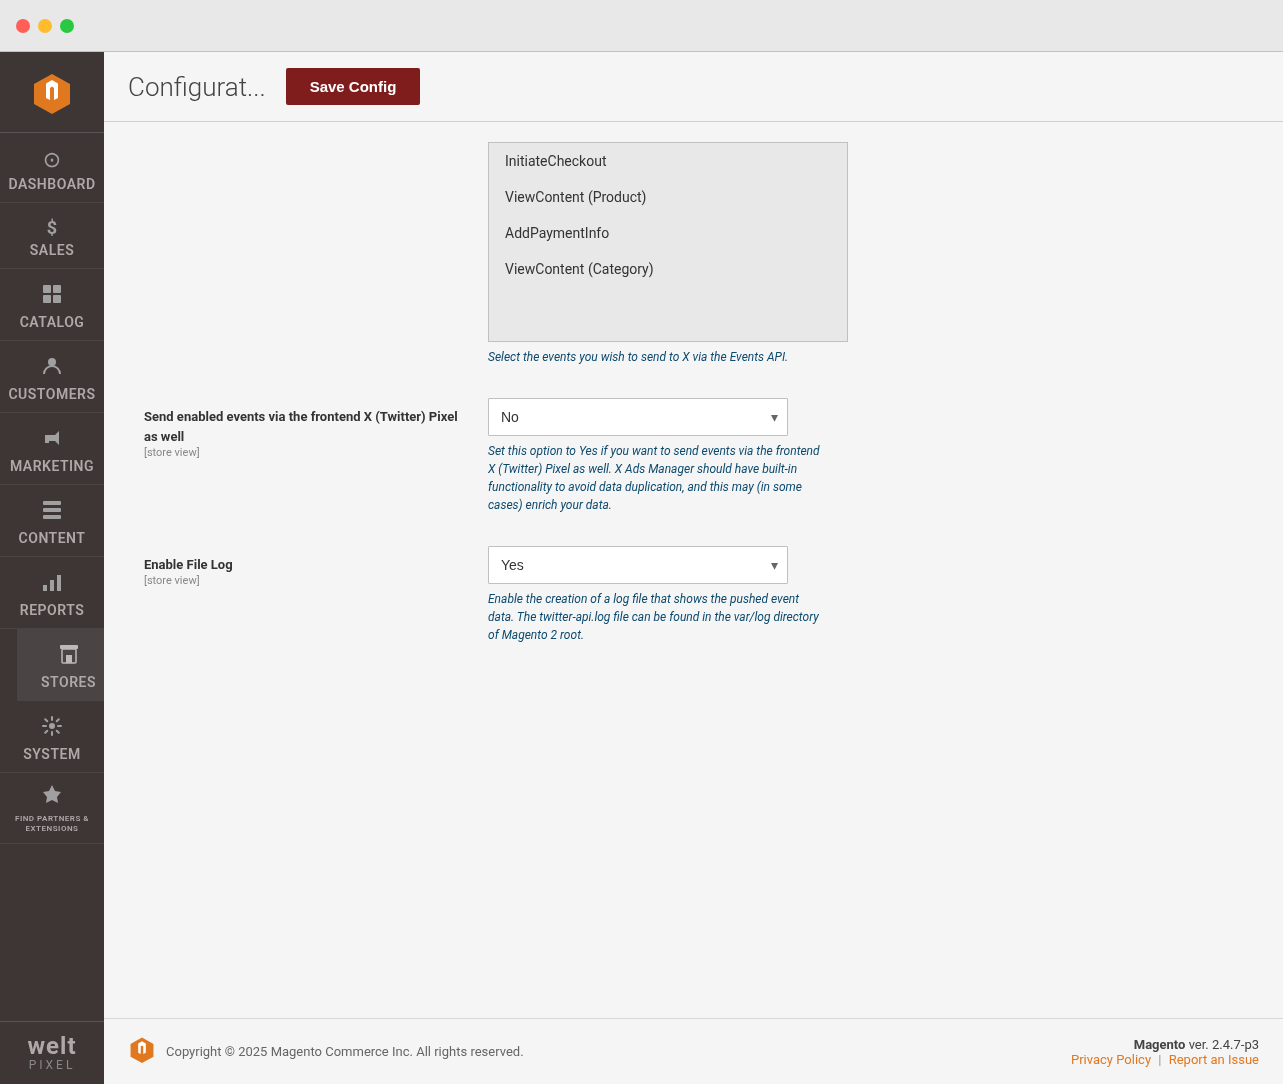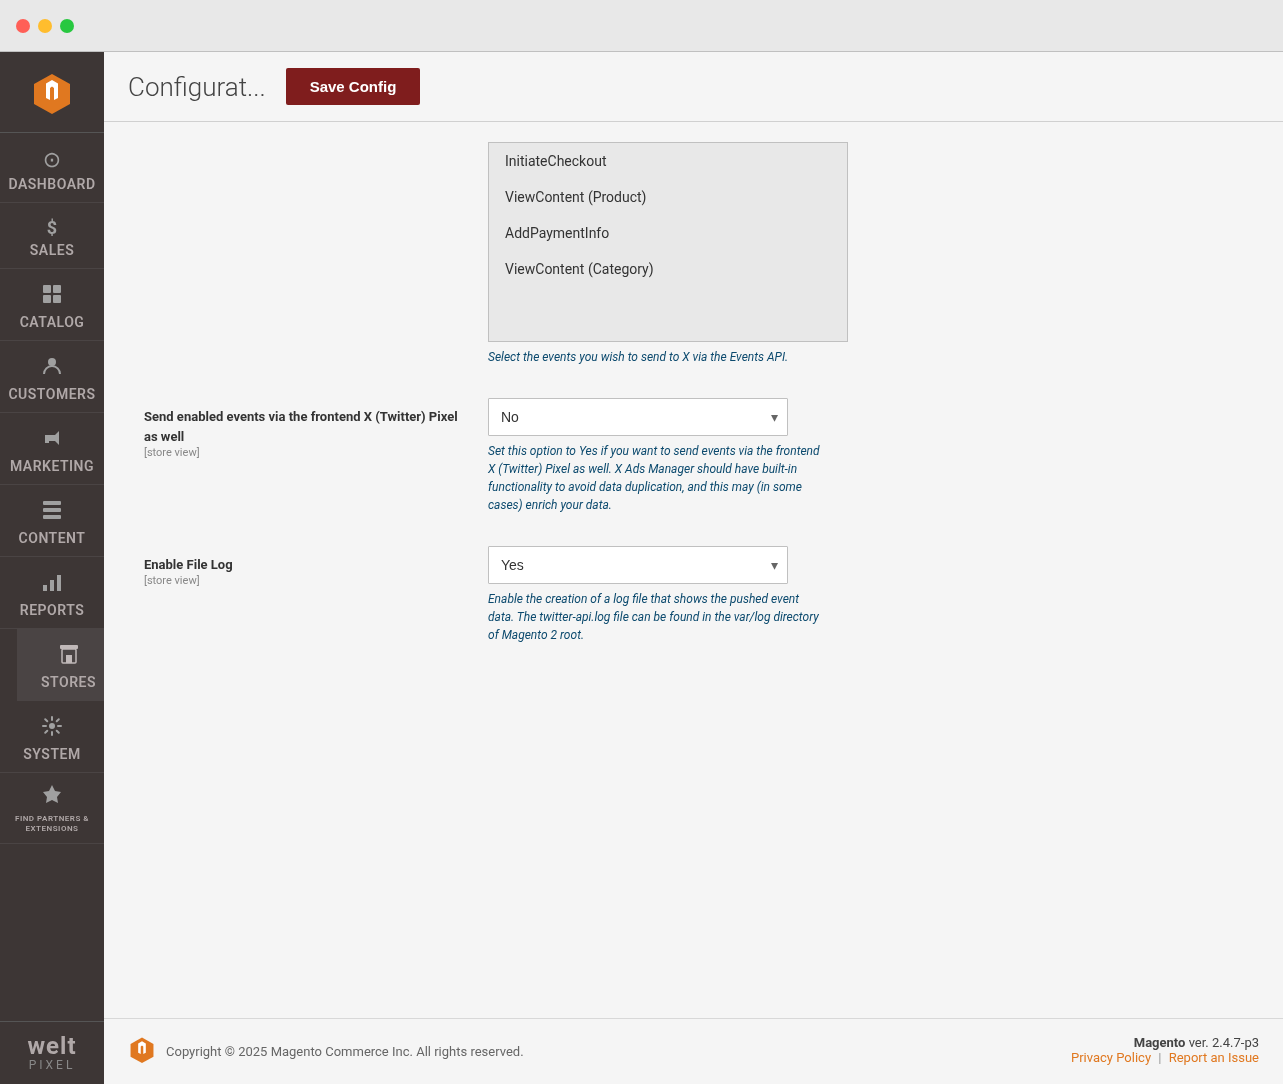--- a/index.html
+++ b/index.html
@@ -54,21 +54,21 @@
     .listbox-item { padding: 10px 16px; font-size: 14px; color: #333; cursor: pointer; background: #e8e8e8; }
 
     .form-desc { font-size: 12px; color: #0c4a6e; margin-top: 6px; max-width: 340px; line-height: 1.5; font-style: italic; }
 
     
     .select-wrapper { position: relative; width: 300px; }
     .select-wrapper select { width: 100%; padding: 10px 36px 10px 12px; font-size: 14px; color: #333; background: #fff; border: 1px solid #c0c0c0; appearance: none; cursor: pointer; border-radius: 1px; }
     .select-arrow { position: absolute; right: 10px; top: 50%; transform: translateY(-50%); font-size: 14px; color: #666; pointer-events: none; }
 
     
-    .footer { background: #f5f5f5; border-top: 1px solid #d8d8d8; padding: 16px 24px; display: flex; align-items: flex-start; justify-content: space-between; flex-shrink: 0; }
+    .footer { background: #f5f5f5; border-top: 1px solid #d8d8d8; padding: 16px 24px; display: flex; align-items: center; justify-content: space-between; flex-shrink: 0; }
     .footer-left { display: flex; align-items: center; gap: 10px; }
     .footer-logo { color: #e07820; font-size: 20px; }
     .footer-copy { font-size: 13px; color: #666; }
     .footer-right { text-align: right; }
     .footer-version { font-size: 13px; color: #444; }
     .footer-version strong { font-weight: 700; }
     .footer-links { font-size: 13px; }
     .footer-links a { color: #e07820; text-decoration: none; }
     .footer-links .sep { color: #999; margin: 0 4px; }
   </style>

